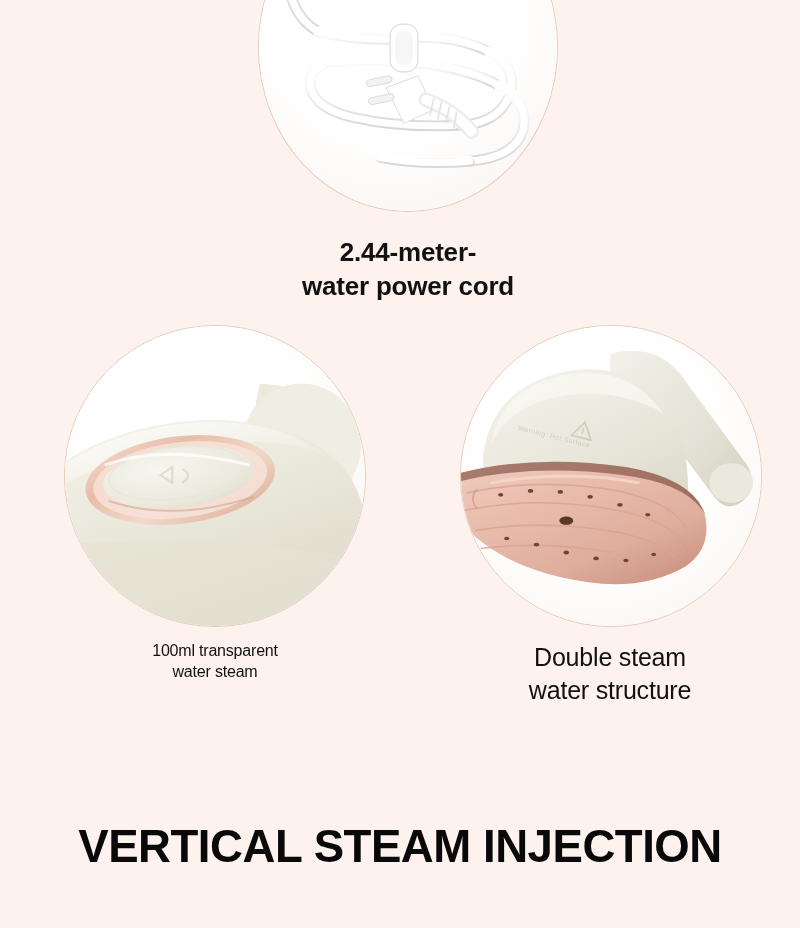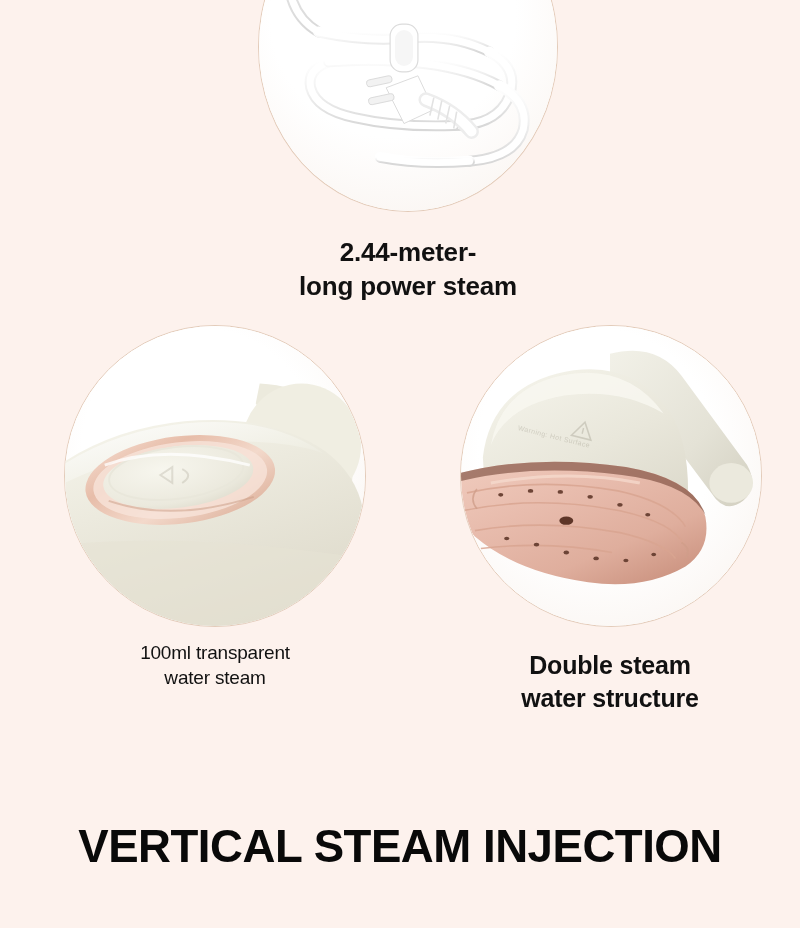--- a/index.html
+++ b/index.html
@@ -62,25 +62,25 @@
     color:#111111;
     line-height:1.3;
     letter-spacing:-0.2px;
   }
   #caption-cord {
     left:258px; top:236px; width:300px;
     font-size:26px; font-weight:600;
   }
   #caption-tank {
     left:45px; top:641px; width:340px;
-    font-size:19px; font-weight:400;
+    font-size:16px; font-weight:400;
   }
   #caption-nozzle {
     left:440px; top:641px; width:340px;
-    font-size:25px; font-weight:700;margin-top:8px;
+    font-size:25px; font-weight:400;
   }
   .caption .line { display:block; white-space:nowrap; }
 
   
   #headline {
     position:absolute;
     left:0; top:818px; width:800px;
     text-align:center;
     font-size:47px;
     font-weight:bold;
@@ -176,21 +176,21 @@
             <path d="M192 224 L188 242"></path>
               <path d="M199 230 L196 247"></path>
           </g>
         </g>
       </svg>
     </div>
   </div>
 
   <div class="caption" id="caption-cord">
     <span class="line">2.44-meter-</span>
-    <span class="line">long power steam</span>
+    <span class="line">water power cord</span>
   </div>
 
   <div class="circle" id="circle-tank">
     <div class="photo">
       <svg class="tank-svg" viewBox="0 0 302 302" preserveAspectRatio="none">
         <defs>
           <linearGradient id="tankBody" x1="0.1" y1="0" x2="0.6" y2="1">
             <stop offset="0%" stop-color="#f6f5ec"></stop>
             <stop offset="40%" stop-color="#eceade"></stop>
             <stop offset="100%" stop-color="#dedacb"></stop>

